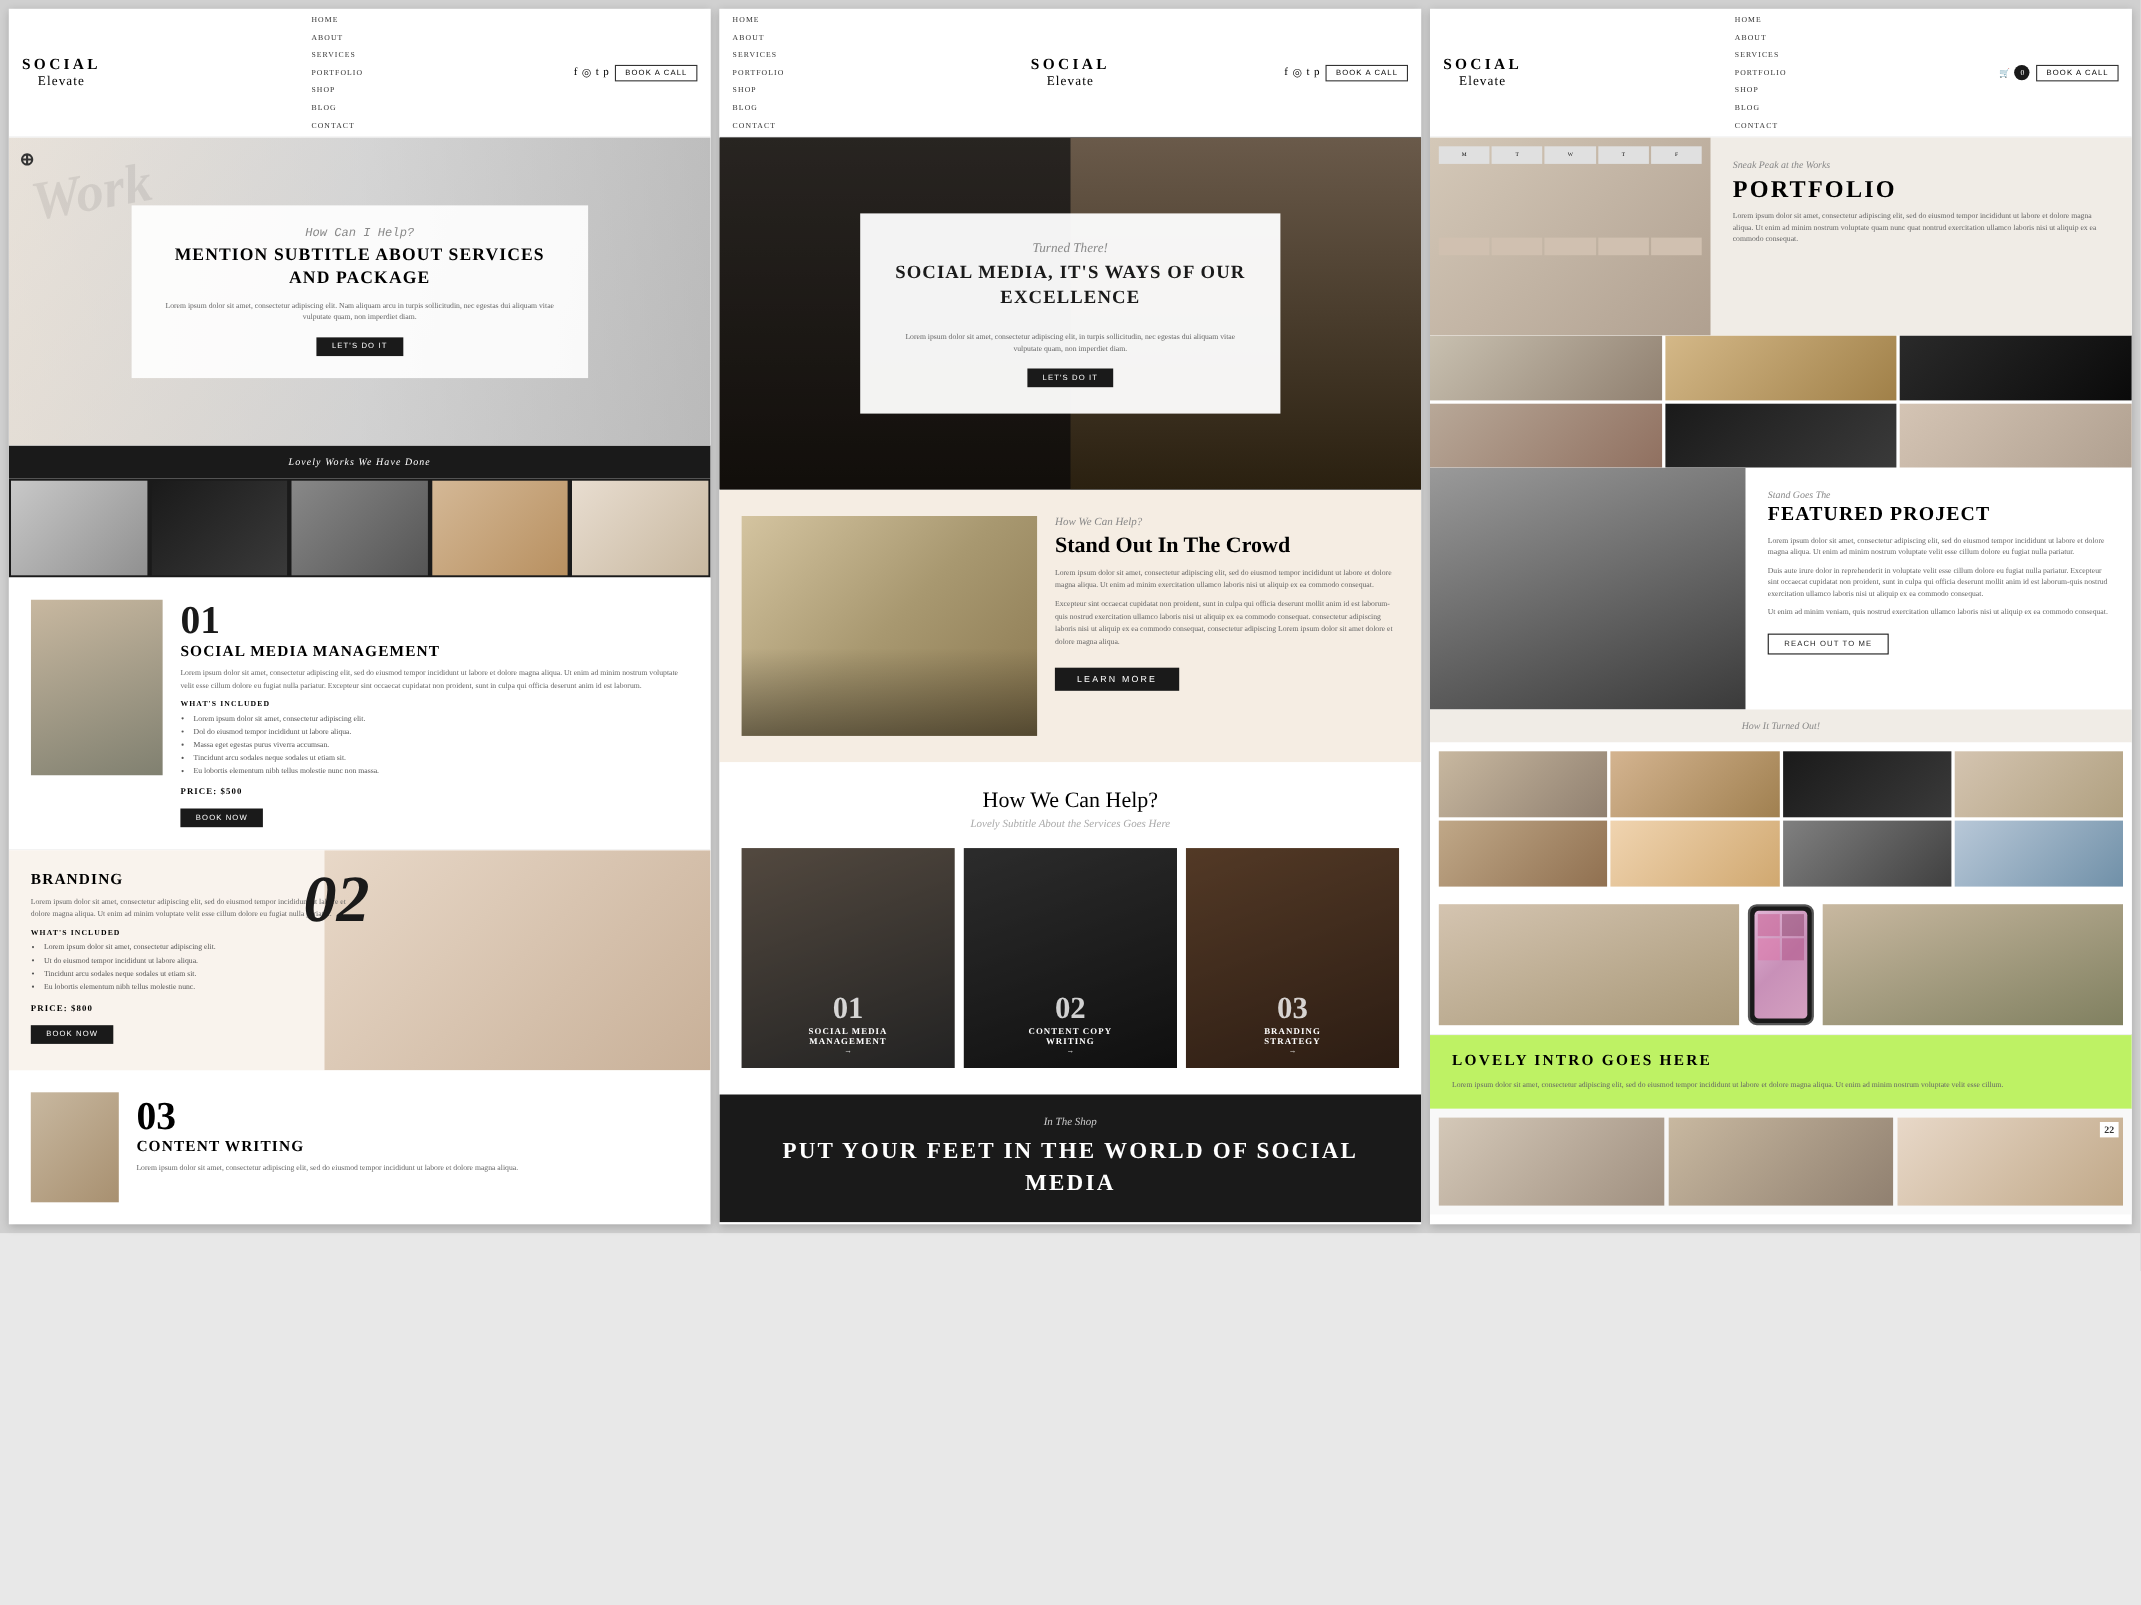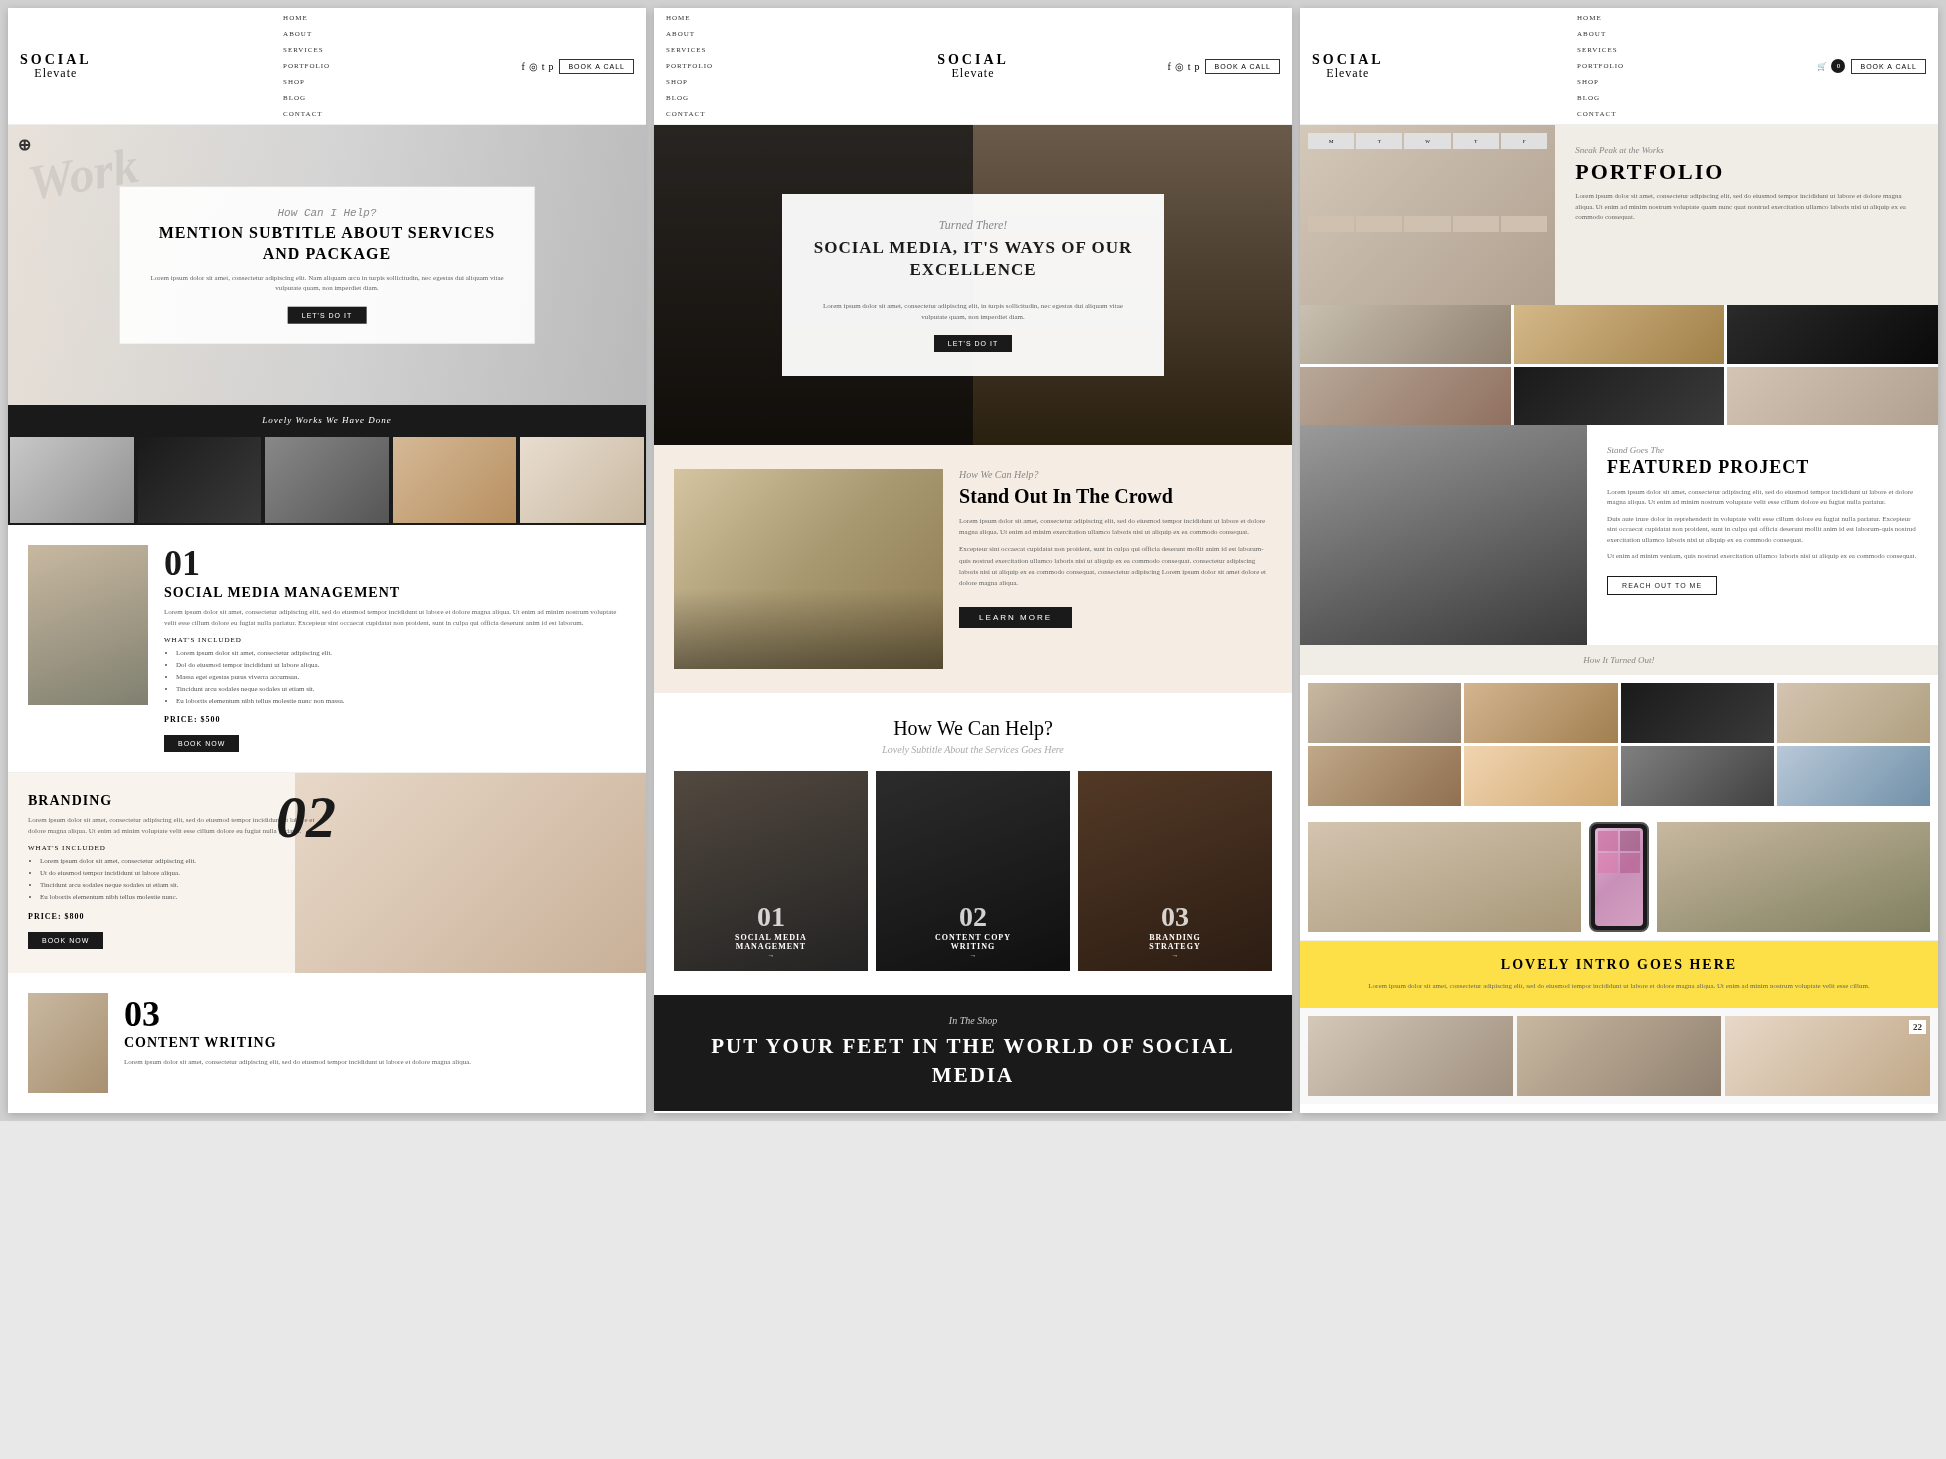--- a/index.html
+++ b/index.html
@@ -152,21 +152,21 @@
       height: 160px;
       background: linear-gradient(160deg, #d4c4b0 0%, #a89880 100%);
       flex-shrink: 0;
       position: relative;
       overflow: hidden;
     }
     .p1-service-content { flex: 1; }
     .p1-service-num { font-size: 36px; font-weight: bold; color: #1a1a1a; line-height: 1; margin-bottom: 4px; }
     .p1-service-title { font-size: 14px; font-weight: bold; text-transform: uppercase; letter-spacing: 1px; margin-bottom: 6px; }
     .p1-service-text { font-size: 7px; color: #666; line-height: 1.5; margin-bottom: 8px; }
-    .p1-service-whats { font-size: 7px; font-weight: normal; text-transform: uppercase; letter-spacing: 1px; margin-bottom: 4px; }
+    .p1-service-whats { font-size: 7px; font-weight: bold; text-transform: uppercase; letter-spacing: 1px; margin-bottom: 4px; }
     .p1-service-list { font-size: 7px; color: #555; line-height: 1.7; margin-left: 12px; margin-bottom: 8px; }
     .p1-service-price { font-size: 8px; font-weight: bold; letter-spacing: 1px; margin-bottom: 8px; }
 
     .p1-branding {
       background: #f9f3ed;
       padding: 20px;
       position: relative;
       overflow: hidden;
       min-height: 200px;
     }
@@ -425,23 +425,23 @@
       background: linear-gradient(135deg, #e0b4d4 0%, #c890b8 50%, #d4a0c0 100%);
       border-radius: 4px;
     }
     .p3-person-img {
       flex: 1;
       height: 110px;
       background: linear-gradient(160deg, #d4c4b0, #a89878);
     }
 
     .p3-intro {
-      background: #fde047;
+      background: #bef264;
       padding: 16px 20px;
-      text-align: center;
+      text-align: left;
       border-top: 1px solid #f0f0f0;
     }
     .p3-intro h2 { font-size: 14px; font-weight: bold; text-transform: uppercase; letter-spacing: 2px; margin-bottom: 8px; }
     .p3-intro p { font-size: 7px; color: #666; line-height: 1.5; }
 
     .p3-intro-imgs {
       display: flex;
       gap: 4px;
       padding: 8px;
       background: #f8f8f8;

